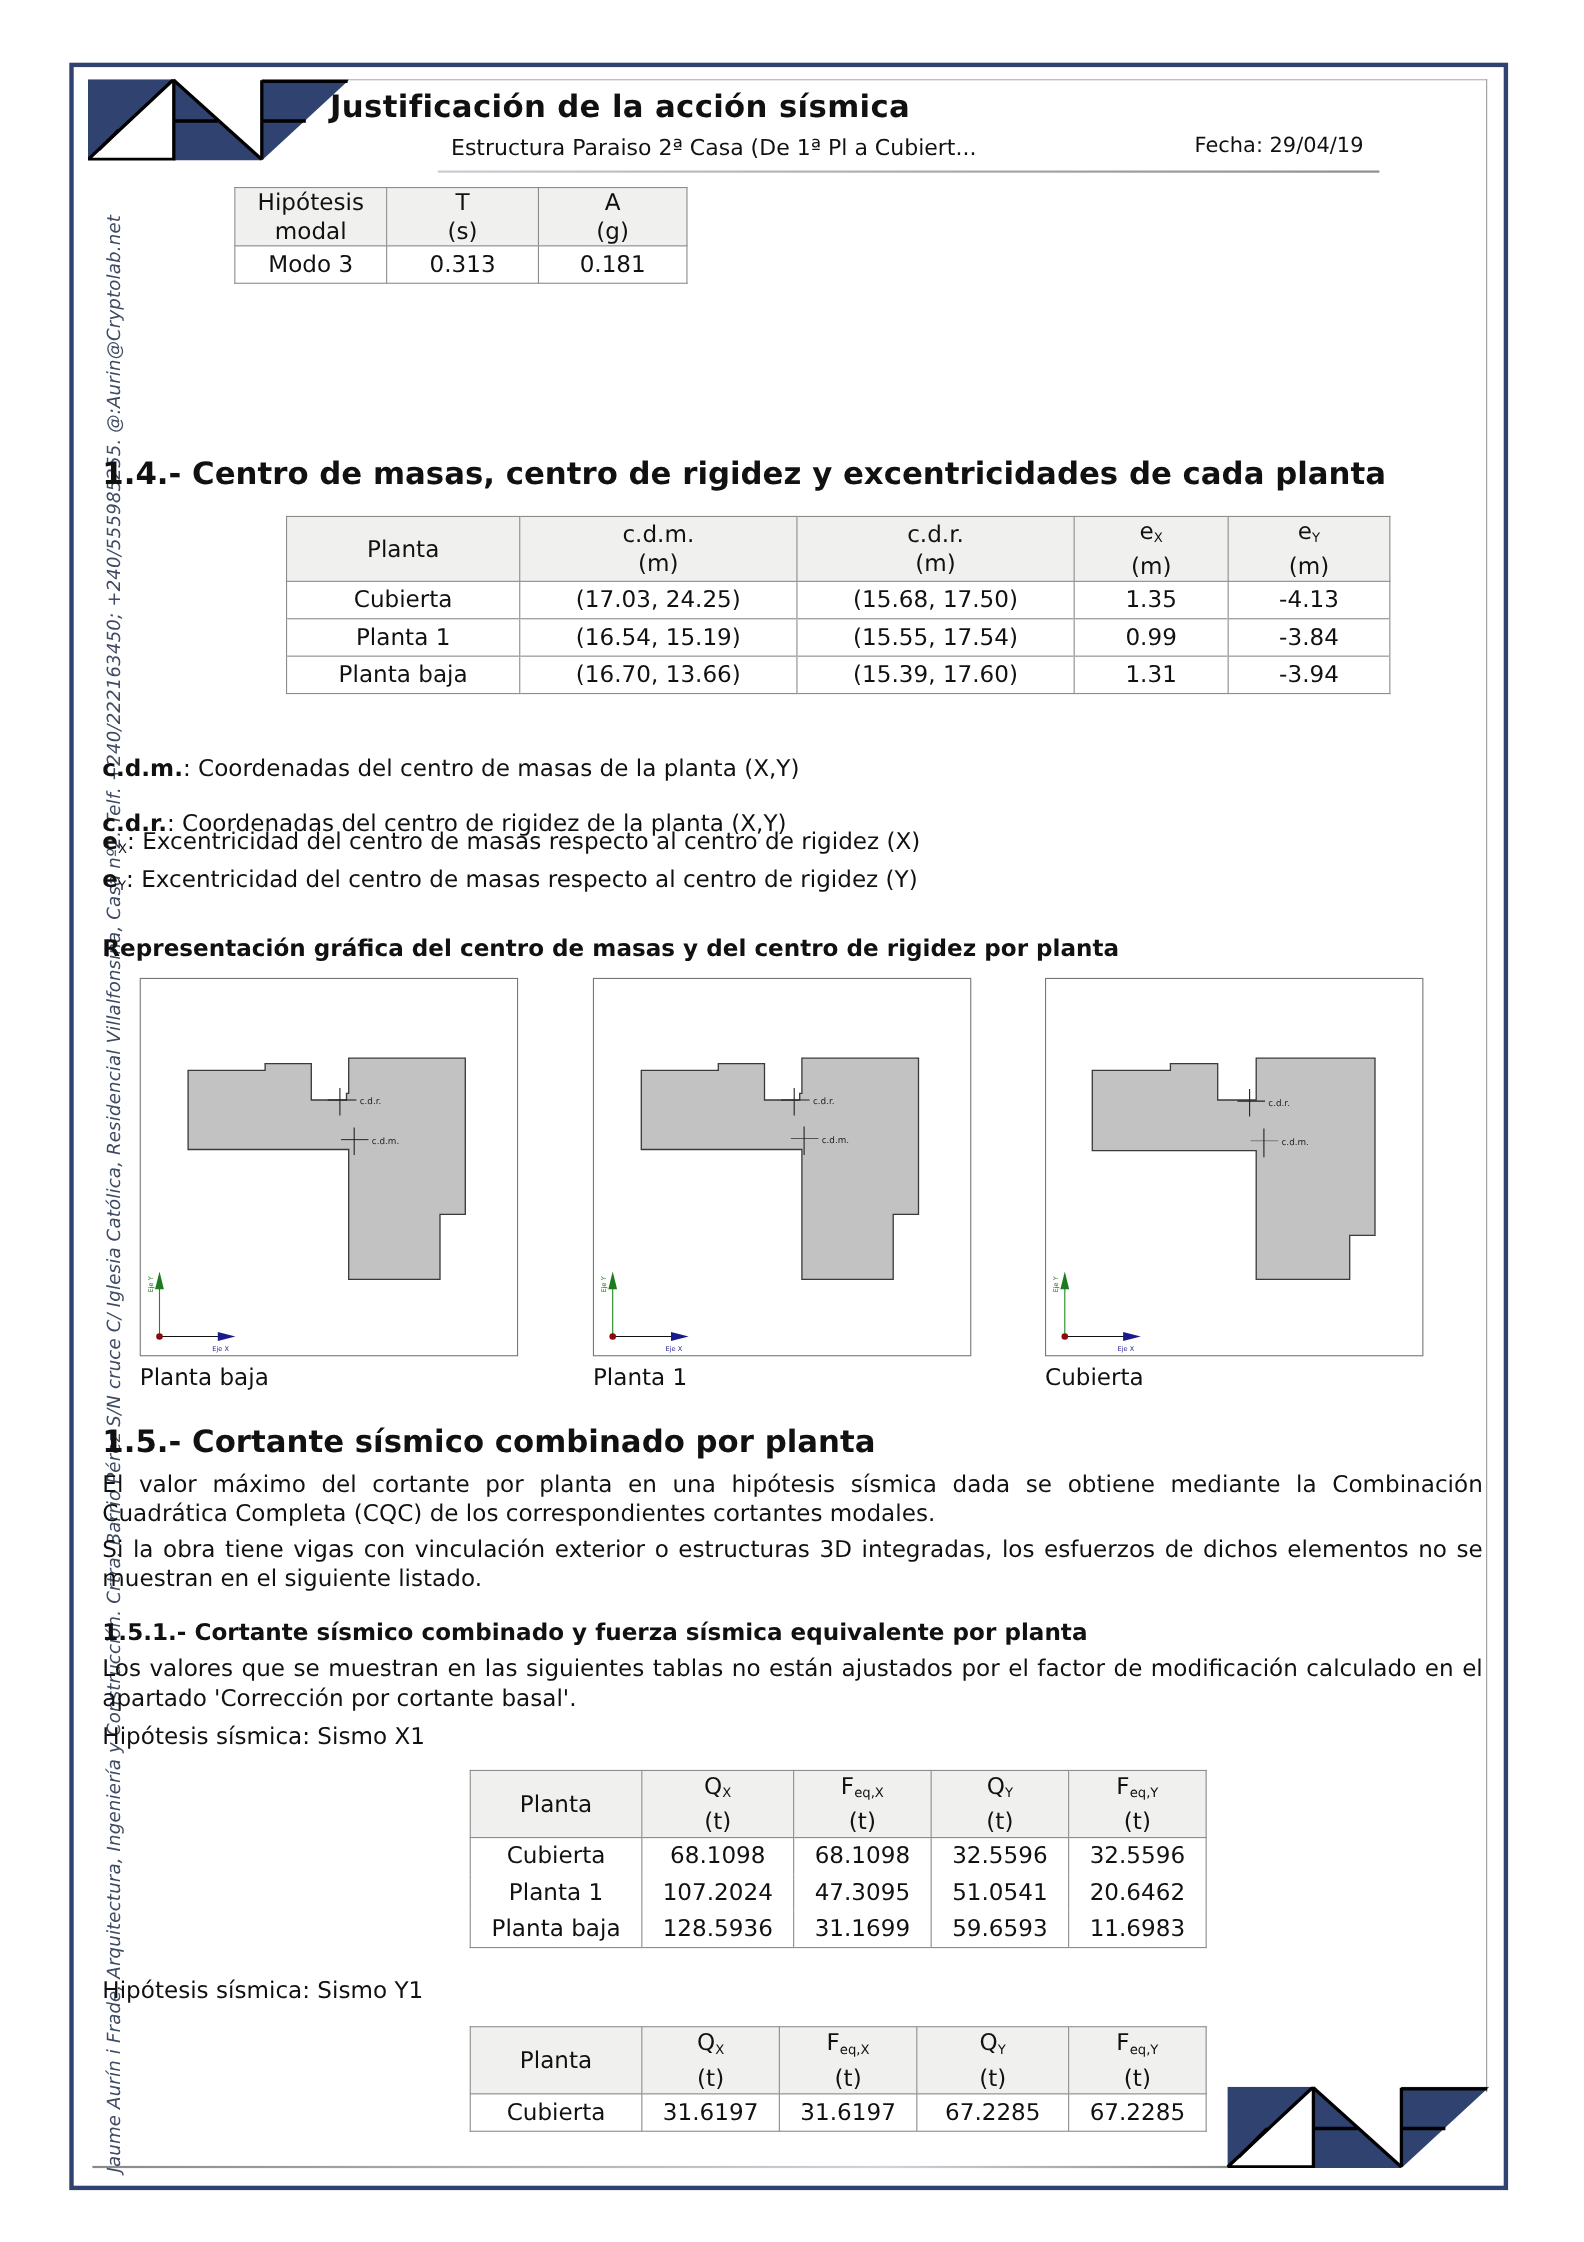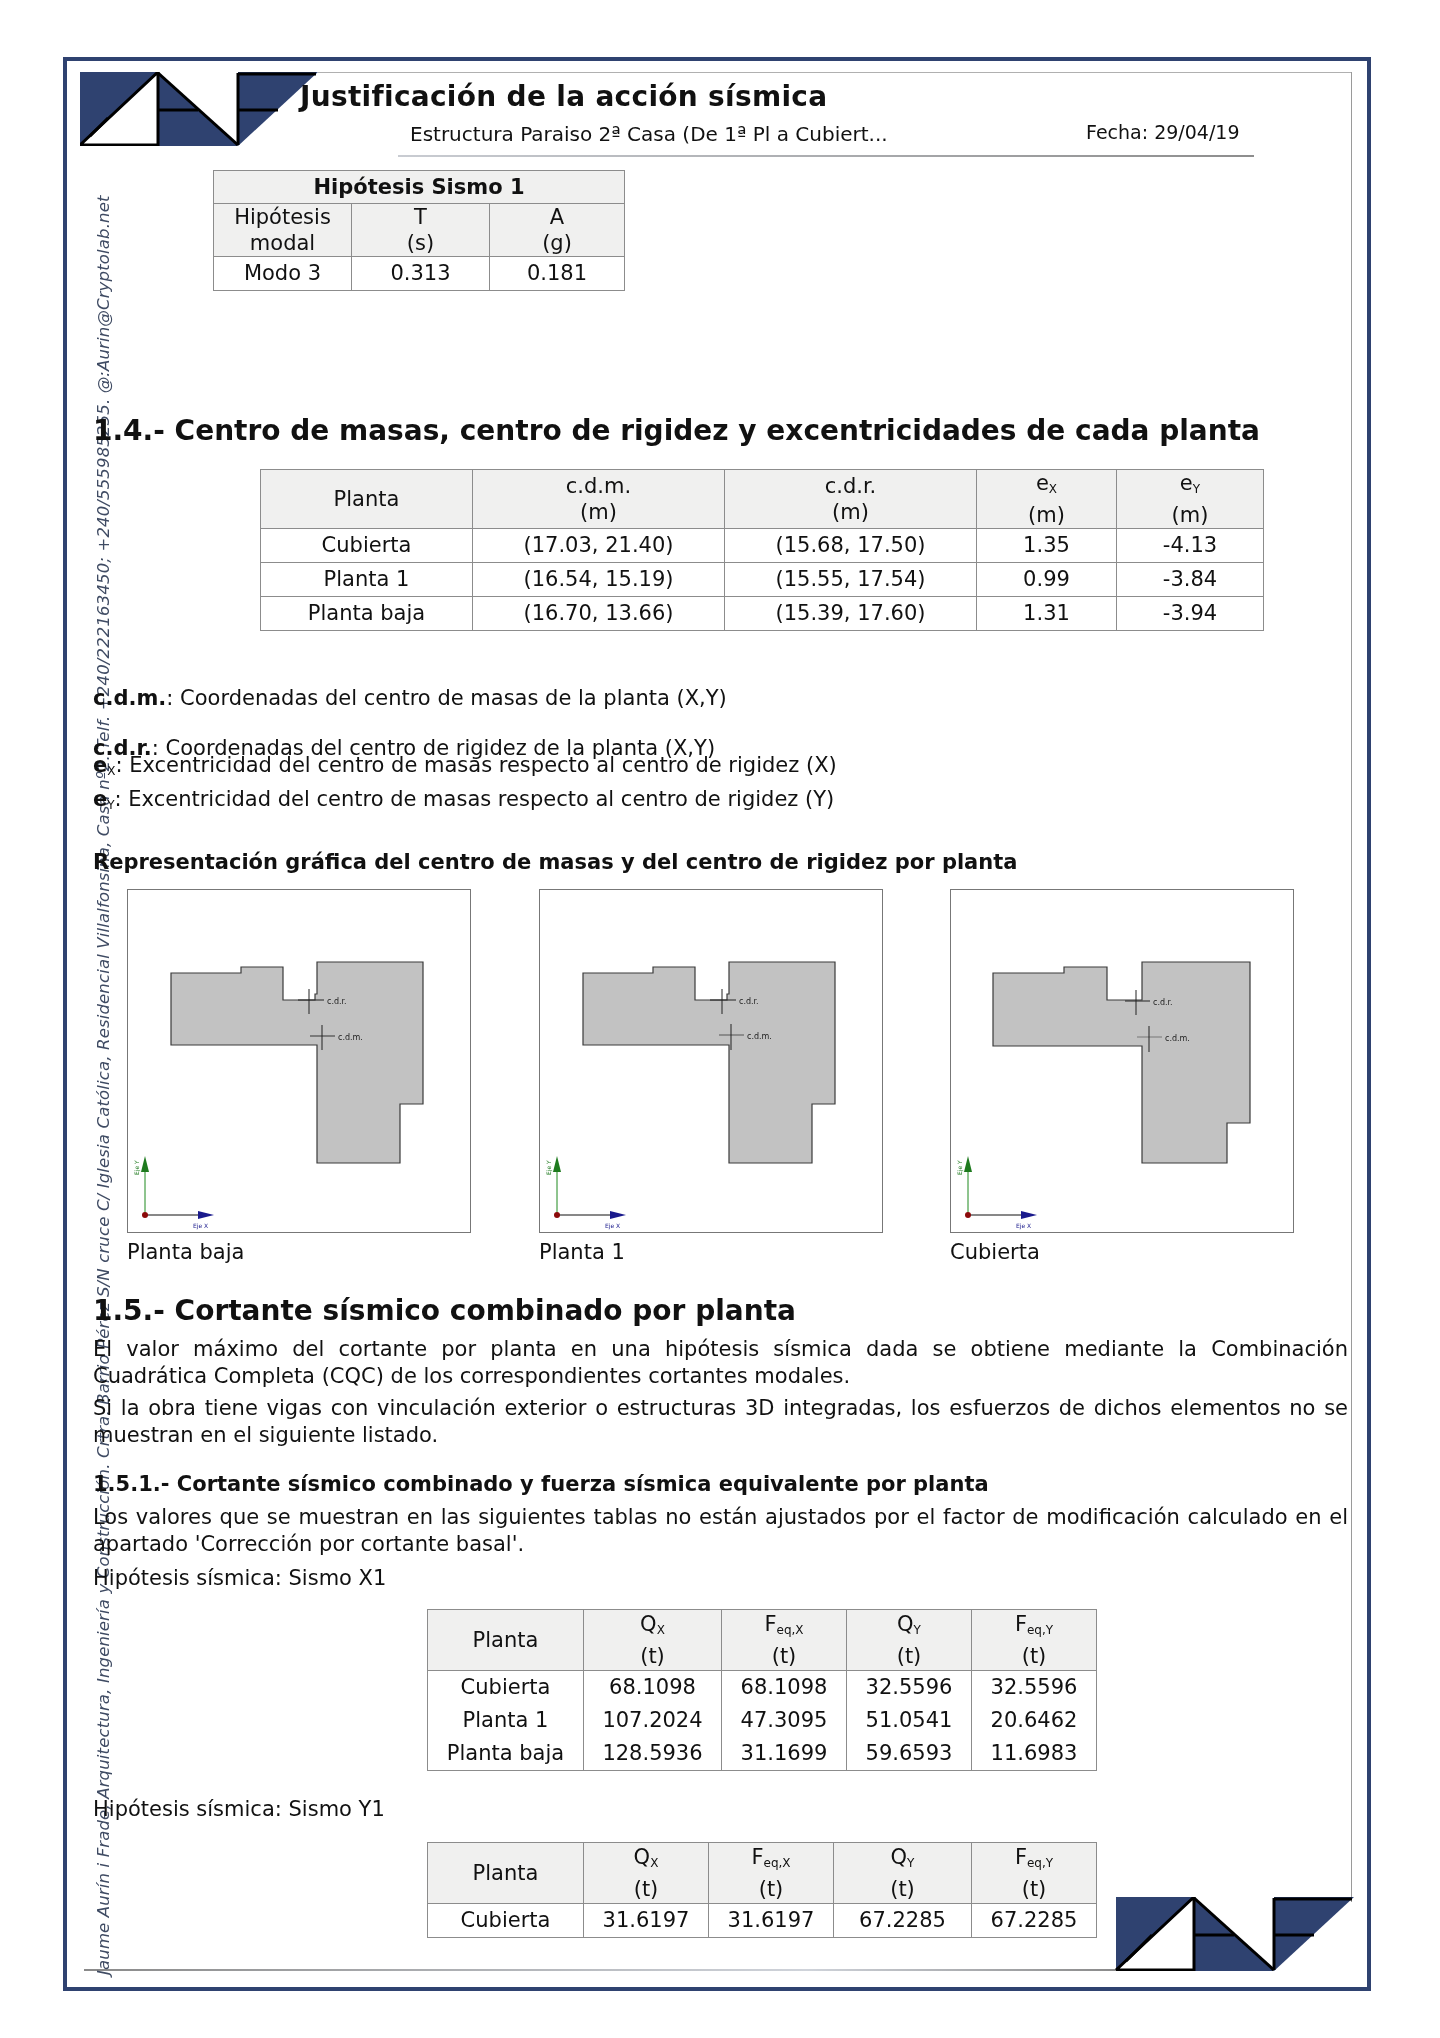--- a/index.html
+++ b/index.html
@@ -77,23 +77,20 @@
 </svg>
 
 <div class="abs title">Justificación de la acción sísmica</div>
 <div class="abs subtitle">Estructura Paraiso 2ª Casa (De 1ª Pl a Cubiert...</div>
 <div class="abs fecha">Fecha: 29/04/19</div>
 <div class="abs header-rule"></div>
 
 <table class="t" style="left:213px; top:170px; width:412px;">
   <thead>
     <tr>
-        <th class="cap" colspan="3">Hipótesis Sismo  1</th>
-      </tr>
-    <tr>
       <th style="width:137px;"><span>Hipótesis</span><br><span>modal</span></th>
       <th style="width:137px;"><span>T</span><br><span>(s)</span></th>
       <th><span>A</span><br><span>(g)</span></th>
     </tr>
   </thead>
   <tbody>
     <tr>
       <td>Modo 3</td>
         <td>0.313</td>
         <td>0.181</td>
@@ -109,21 +106,21 @@
       <th style="width:211px; height:56px;">Planta</th>
       <th style="width:251px;"><span>c.d.m.</span><br><span>(m)</span></th>
       <th style="width:251px;"><span>c.d.r.</span><br><span>(m)</span></th>
       <th style="width:139px;"><span>e</span><sub class="s">X</sub><br><span>(m)</span></th>
       <th><span>e</span><sub class="s">Y</sub><br><span>(m)</span></th>
     </tr>
   </thead>
   <tbody>
     <tr>
       <td>Cubierta</td>
-        <td>(17.03, 21.40)</td>
+        <td>(17.03, 24.25)</td>
         <td>(15.68, 17.50)</td>
         <td>1.35</td>
         <td>-4.13</td>
     </tr>
     <tr>
       <td>Planta 1</td>
         <td>(16.54, 15.19)</td>
         <td>(15.55, 17.54)</td>
         <td>0.99</td>
         <td>-3.84</td>

